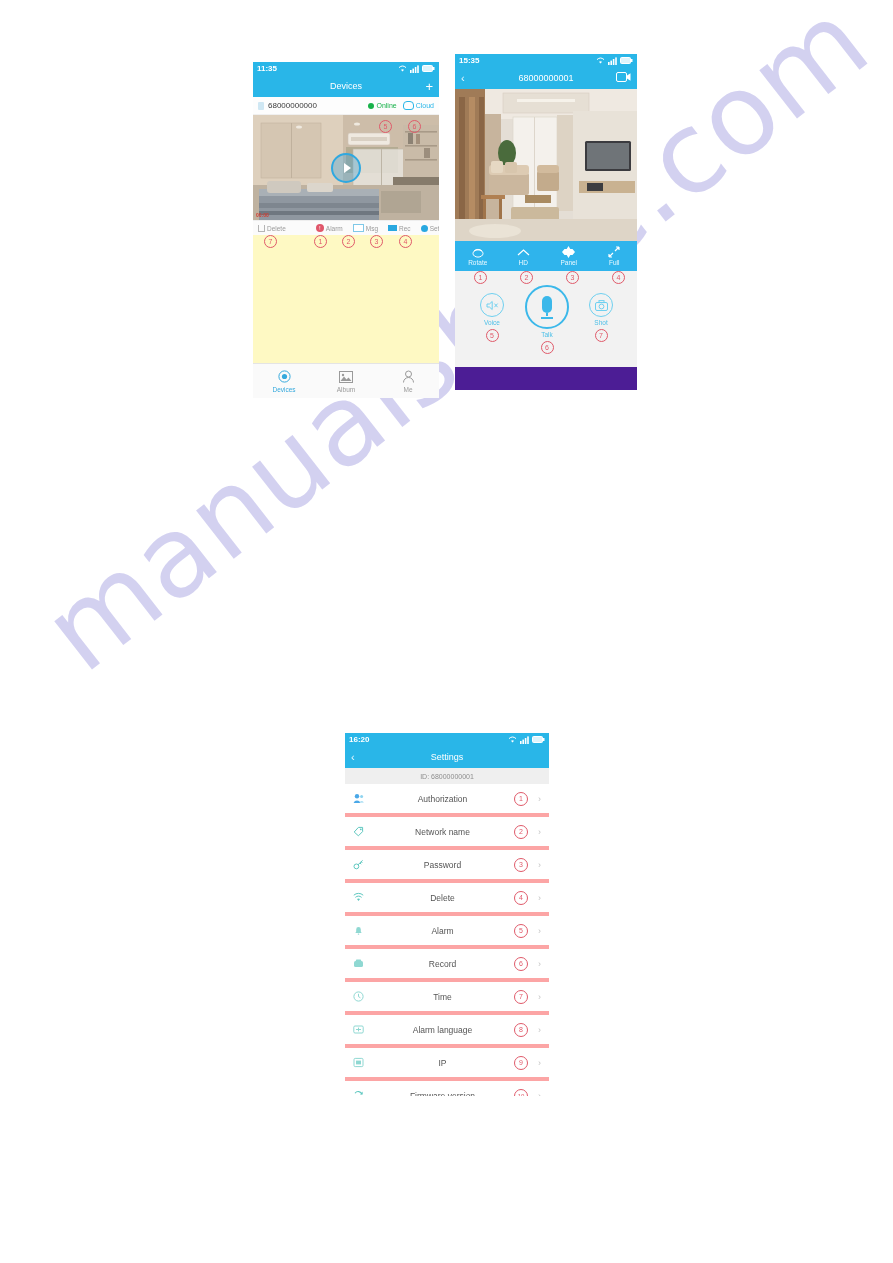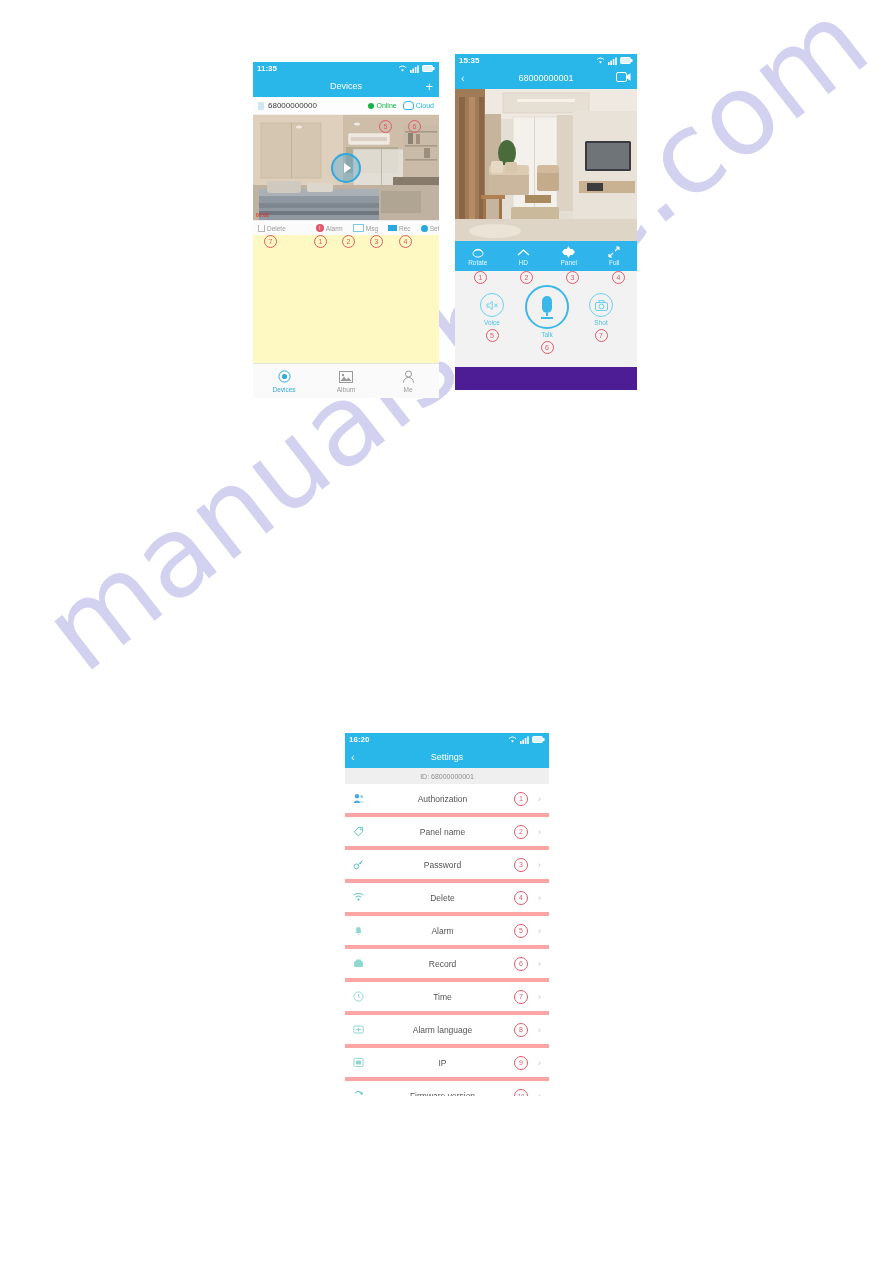--- a/index.html
+++ b/index.html
@@ -500,21 +500,21 @@
       <span class="set-chev">›</span>
     </div>
 
     <div class="set-row">
       <span class="set-ic">
         <svg width="11" height="11" viewBox="0 0 11 11">
             <path d="M1.2 6 L5.4 1.4 h4.2 v4.2 L5.4 9.8 Z" fill="none" stroke="#5fc8c0" stroke-width="1"></path>
             <circle cx="7.8" cy="3.3" r="0.9" fill="#5fc8c0"></circle>
           </svg>
       </span>
-      <span class="set-lbl">Panel name</span>
+      <span class="set-lbl">Network name</span>
       <span class="set-num">2</span>
       <span class="set-chev">›</span>
     </div>
 
     <div class="set-row">
       <span class="set-ic">
         <svg width="11" height="11" viewBox="0 0 11 11">
             <circle cx="3.4" cy="7.4" r="2.4" fill="none" stroke="#5fc8c0" stroke-width="1"></circle>
             <path d="M5 5.8 L9.6 1.4 M8.2 2.8 L9.4 4 M7 4 L8.2 5.2" stroke="#5fc8c0" stroke-width="1" fill="none"></path>
           </svg>

